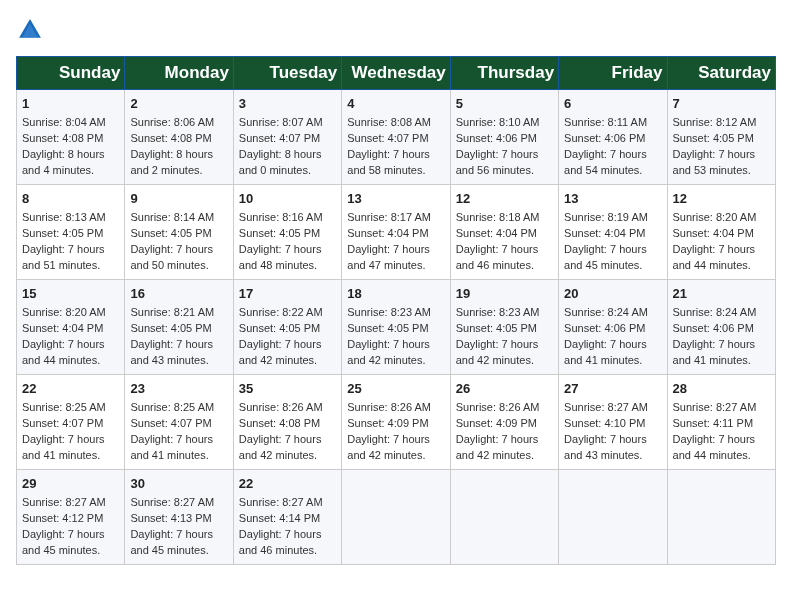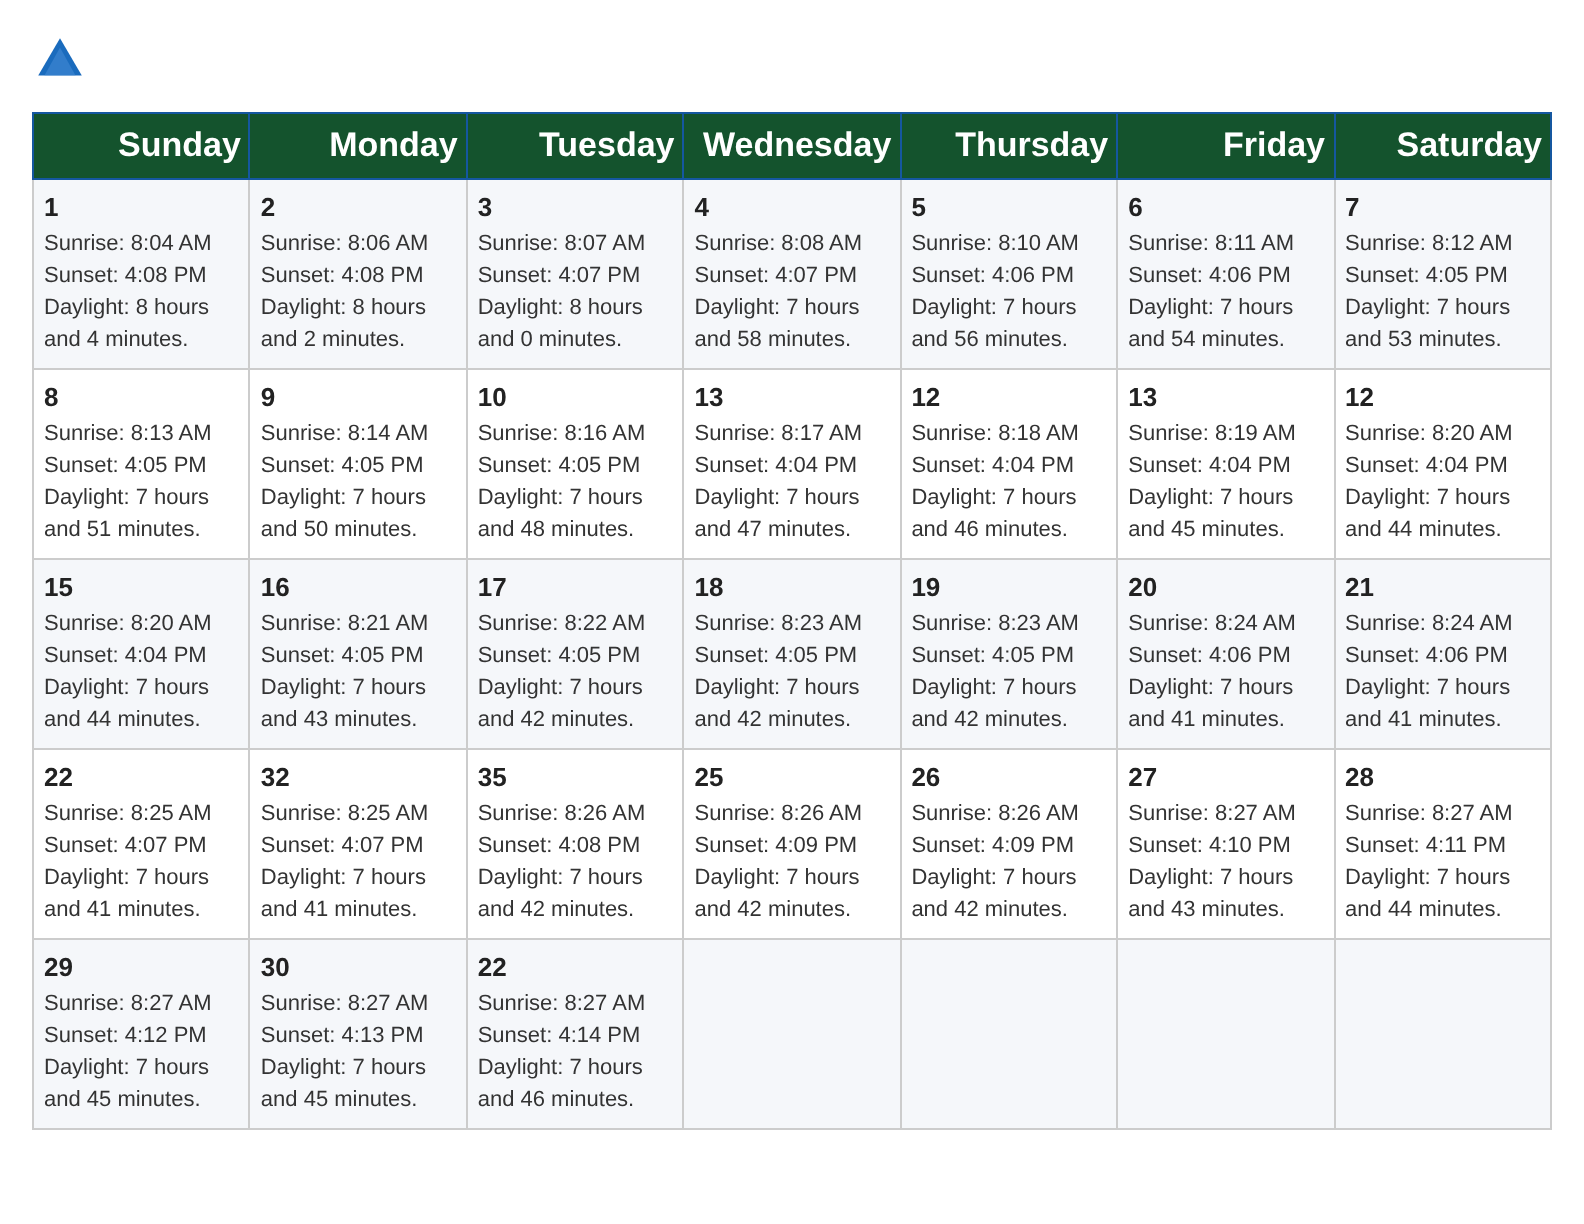--- a/index.html
+++ b/index.html
@@ -219,21 +219,21 @@
           <span class="day-number">21</span>
           <div class="day-info">Sunrise: 8:24 AM<br>Sunset: 4:06 PM<br>Daylight: 7 hours<br>and 41 minutes.</div>
         </td>
       </tr>
       <tr>
         <td>
           <span class="day-number">22</span>
           <div class="day-info">Sunrise: 8:25 AM<br>Sunset: 4:07 PM<br>Daylight: 7 hours<br>and 41 minutes.</div>
         </td>
         <td>
-          <span class="day-number">32</span>
+          <span class="day-number">23</span>
           <div class="day-info">Sunrise: 8:25 AM<br>Sunset: 4:07 PM<br>Daylight: 7 hours<br>and 41 minutes.</div>
         </td>
         <td>
           <span class="day-number">35</span>
           <div class="day-info">Sunrise: 8:26 AM<br>Sunset: 4:08 PM<br>Daylight: 7 hours<br>and 42 minutes.</div>
         </td>
         <td>
           <span class="day-number">25</span>
           <div class="day-info">Sunrise: 8:26 AM<br>Sunset: 4:09 PM<br>Daylight: 7 hours<br>and 42 minutes.</div>
         </td>

